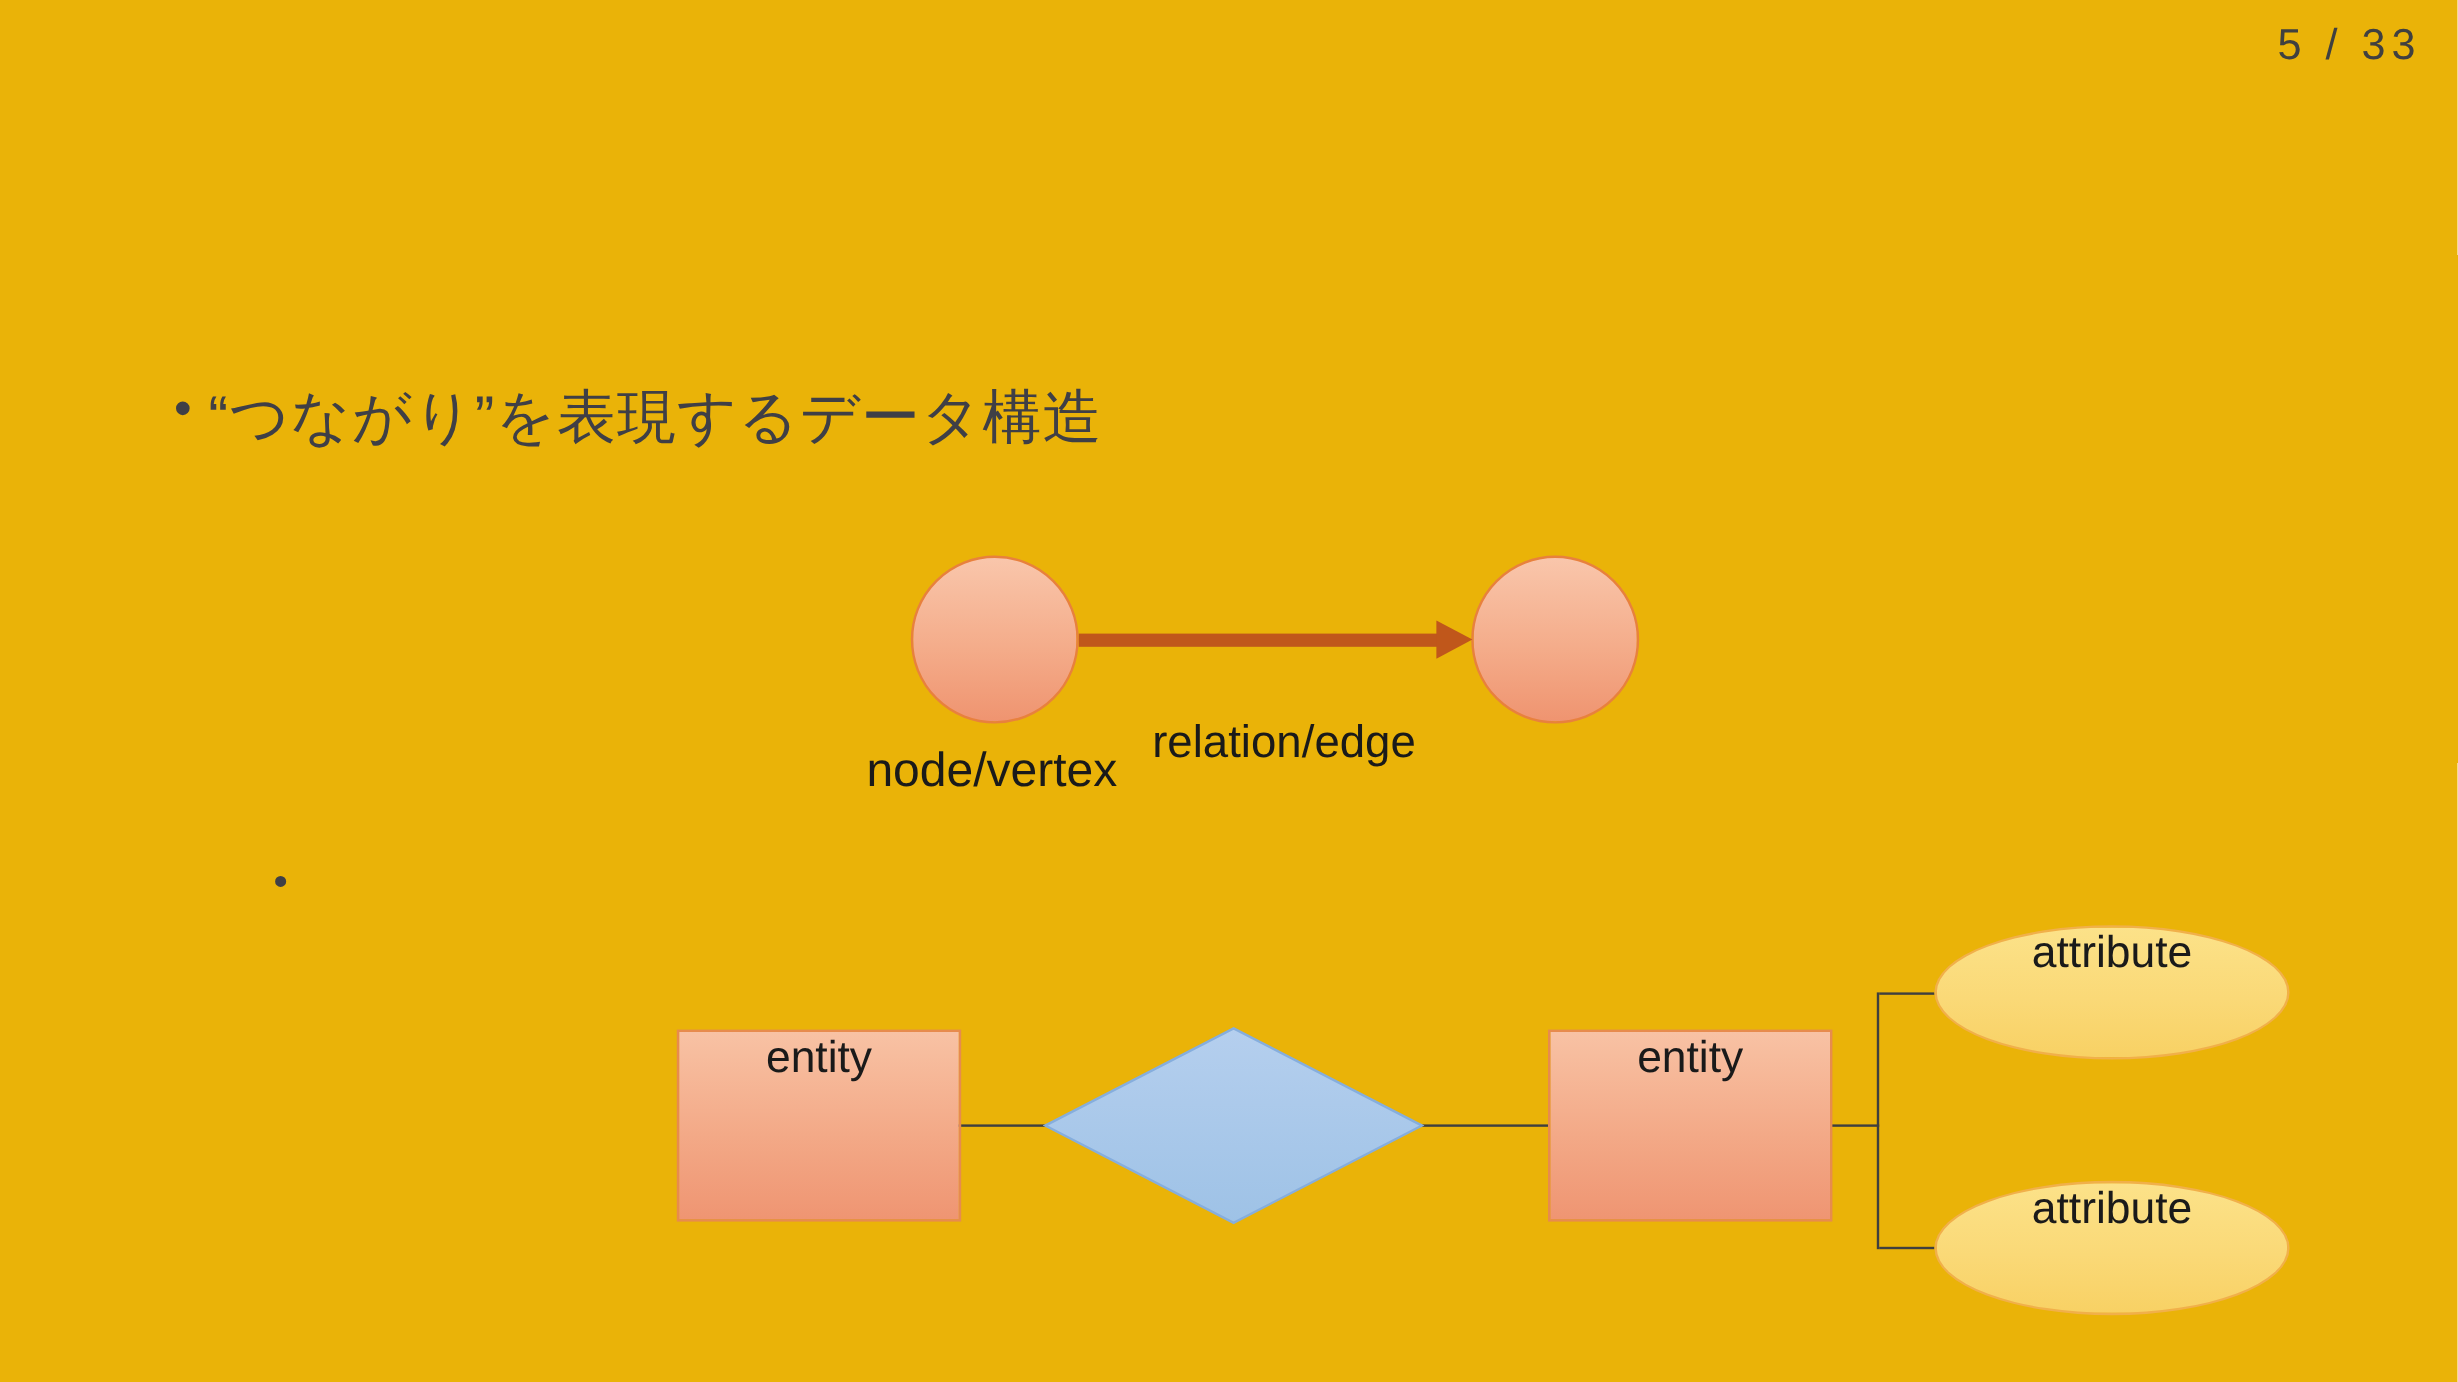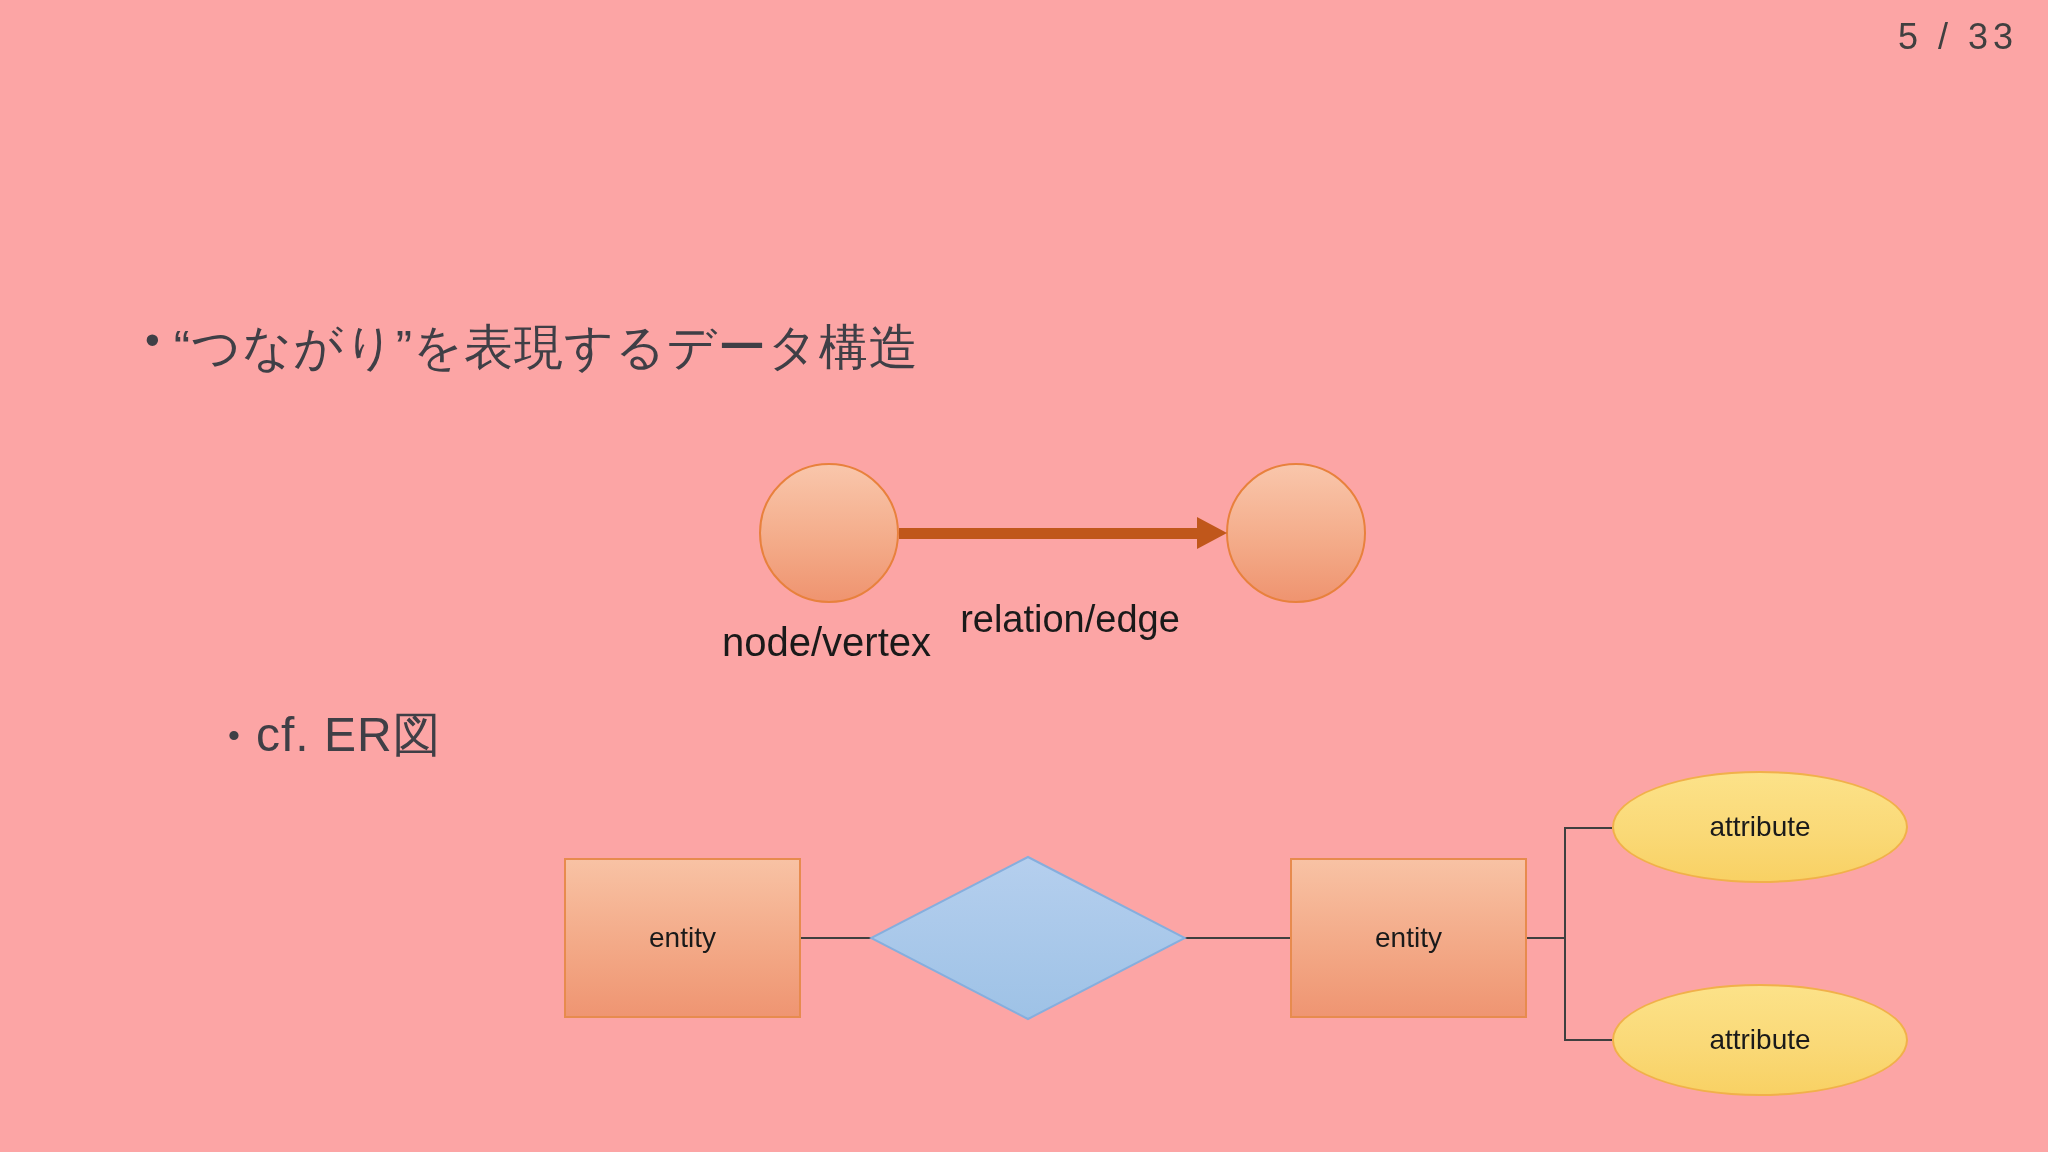--- a/index.html
+++ b/index.html
@@ -1,20 +1,20 @@
 <!DOCTYPE html>
 <html><head>
 <meta charset="utf-8">
 <style>
   html, body { margin: 0; padding: 0; background: #ffffff; }
   .slide {
     position: relative;
     width: 2048px;
     height: 1152px;
-    background: #fca5a5;
+    background: #eab308;
     font-family: "Liberation Sans", "DejaVu Sans", sans-serif;
     overflow: hidden;
   }
   .abs { position: absolute; }
 
   .page-number {
     top: 16px;
     right: 30px;
     font-size: 36px;
     color: #404040;
@@ -80,24 +80,23 @@
   }
   .node-label {
     left: 722px; top: 620px;
     font-size: 40px;
     color: #1a1a1a;
   }
 
   
   .er-shape {
     display: flex;
-    align-items: center;
     justify-content: center;
     box-sizing: border-box;
-    font-size: 28px;
+    font-size: 37px;
     color: #1a1a1a;
   }
   .er-entity {
     width: 237px; height: 160px;
     background: linear-gradient(180deg, #f8c2a4 0%, #f3a987 55%, #ef9572 100%);
     border: 2px solid #e78b4e;
   }
   .entity-left  { left: 564px;  top: 858px; }
   .entity-right { left: 1290px; top: 858px; }
 
@@ -139,21 +138,20 @@
 
   <div class="abs node-circle circle-left"></div>
   <div class="abs node-circle circle-right"></div>
   <div class="abs arrow-shaft"></div>
   <div class="abs arrow-head"></div>
   <div class="abs edge-label">relation/edge</div>
   <div class="abs node-label">node/vertex</div>
 
   <div class="abs bullet-row bullet-2">
     <span class="marker">•</span>
-    <span class="text">cf. ER図</span>
   </div>
 
   <div class="abs connector conn-entity-diamond"></div>
   <div class="abs connector conn-diamond-entity"></div>
   <div class="abs connector conn-entity-stub"></div>
   <div class="abs connector conn-vertical"></div>
   <div class="abs connector conn-branch-top"></div>
   <div class="abs connector conn-branch-bottom"></div>
 
   <div class="abs er-shape er-entity entity-left">

